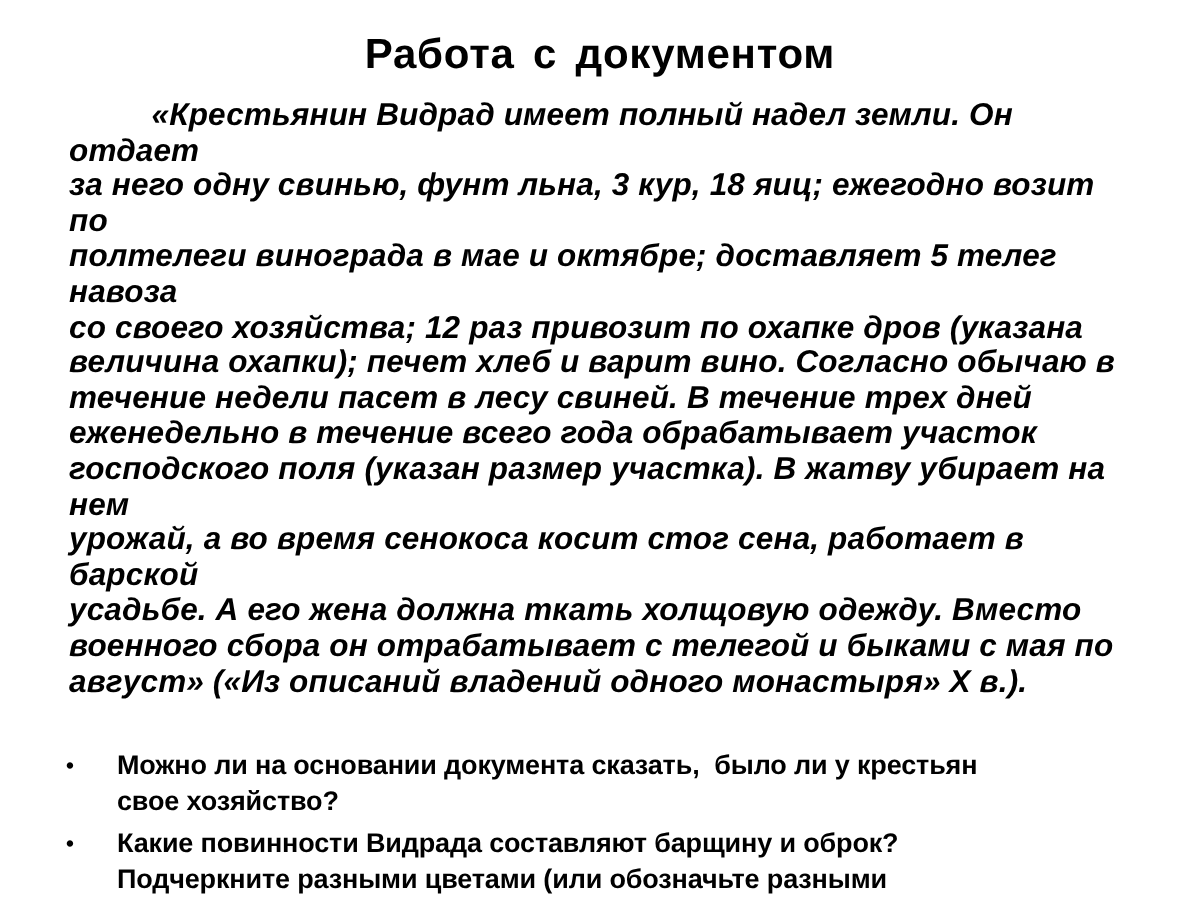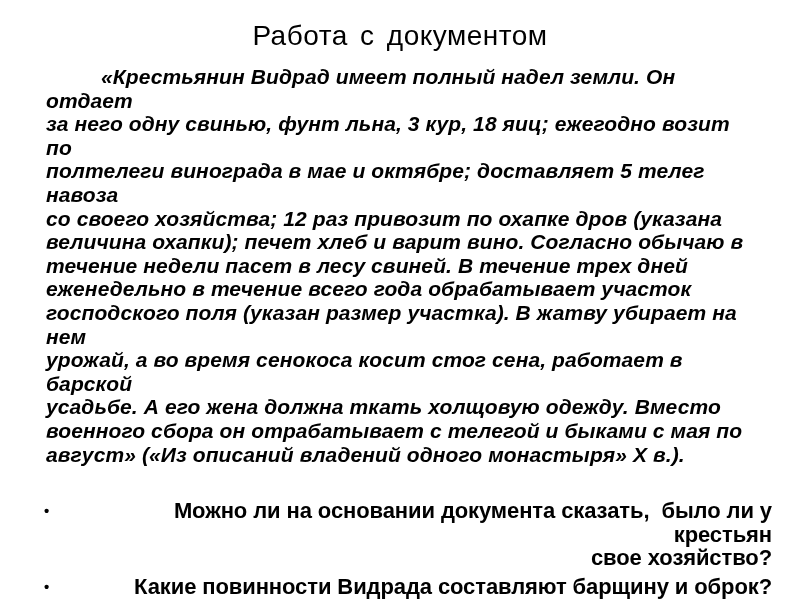--- a/index.html
+++ b/index.html
@@ -19,21 +19,21 @@
     width: 800px;
     height: 600px;
     background: #ffffff;
   }
   .slide-title {
     margin: 0;
     padding-top: 20px;
     text-align: center;
     font-size: 28px;
     line-height: 32px;
-    font-weight: normal;
+    font-weight: bold;
     letter-spacing: 0.5px;
     word-spacing: 4px;
   }
   .document-quote {
     margin: 13px 40px 0 46px;
     font-size: 21px;
     line-height: 23.6px;
     font-weight: bold;
     font-style: italic;
     white-space: pre-wrap;
@@ -52,26 +52,25 @@
   }
   .bullet-marker {
     flex: 0 0 34px;
     font-size: 15px;
     line-height: 23.6px;
     font-weight: bold;
     font-style: normal;
   }
   .question-text {
     flex: 1 1 auto;
-    font-size: 22px;
+    font-size: 18px;
     line-height: 23.6px;
     font-weight: bold;
     white-space: pre-wrap;
     letter-spacing: -0.1px;
-    text-align: right;
   }
 </style>
 </head>
 <body>
 
 <div class="slide">
   <h1 class="slide-title">Работа с документом</h1>
 
   <div class="document-quote">«Крестьянин Видрад имеет полный надел земли. Он отдает
 за него одну свинью, фунт льна, 3 кур, 18 яиц; ежегодно возит по

